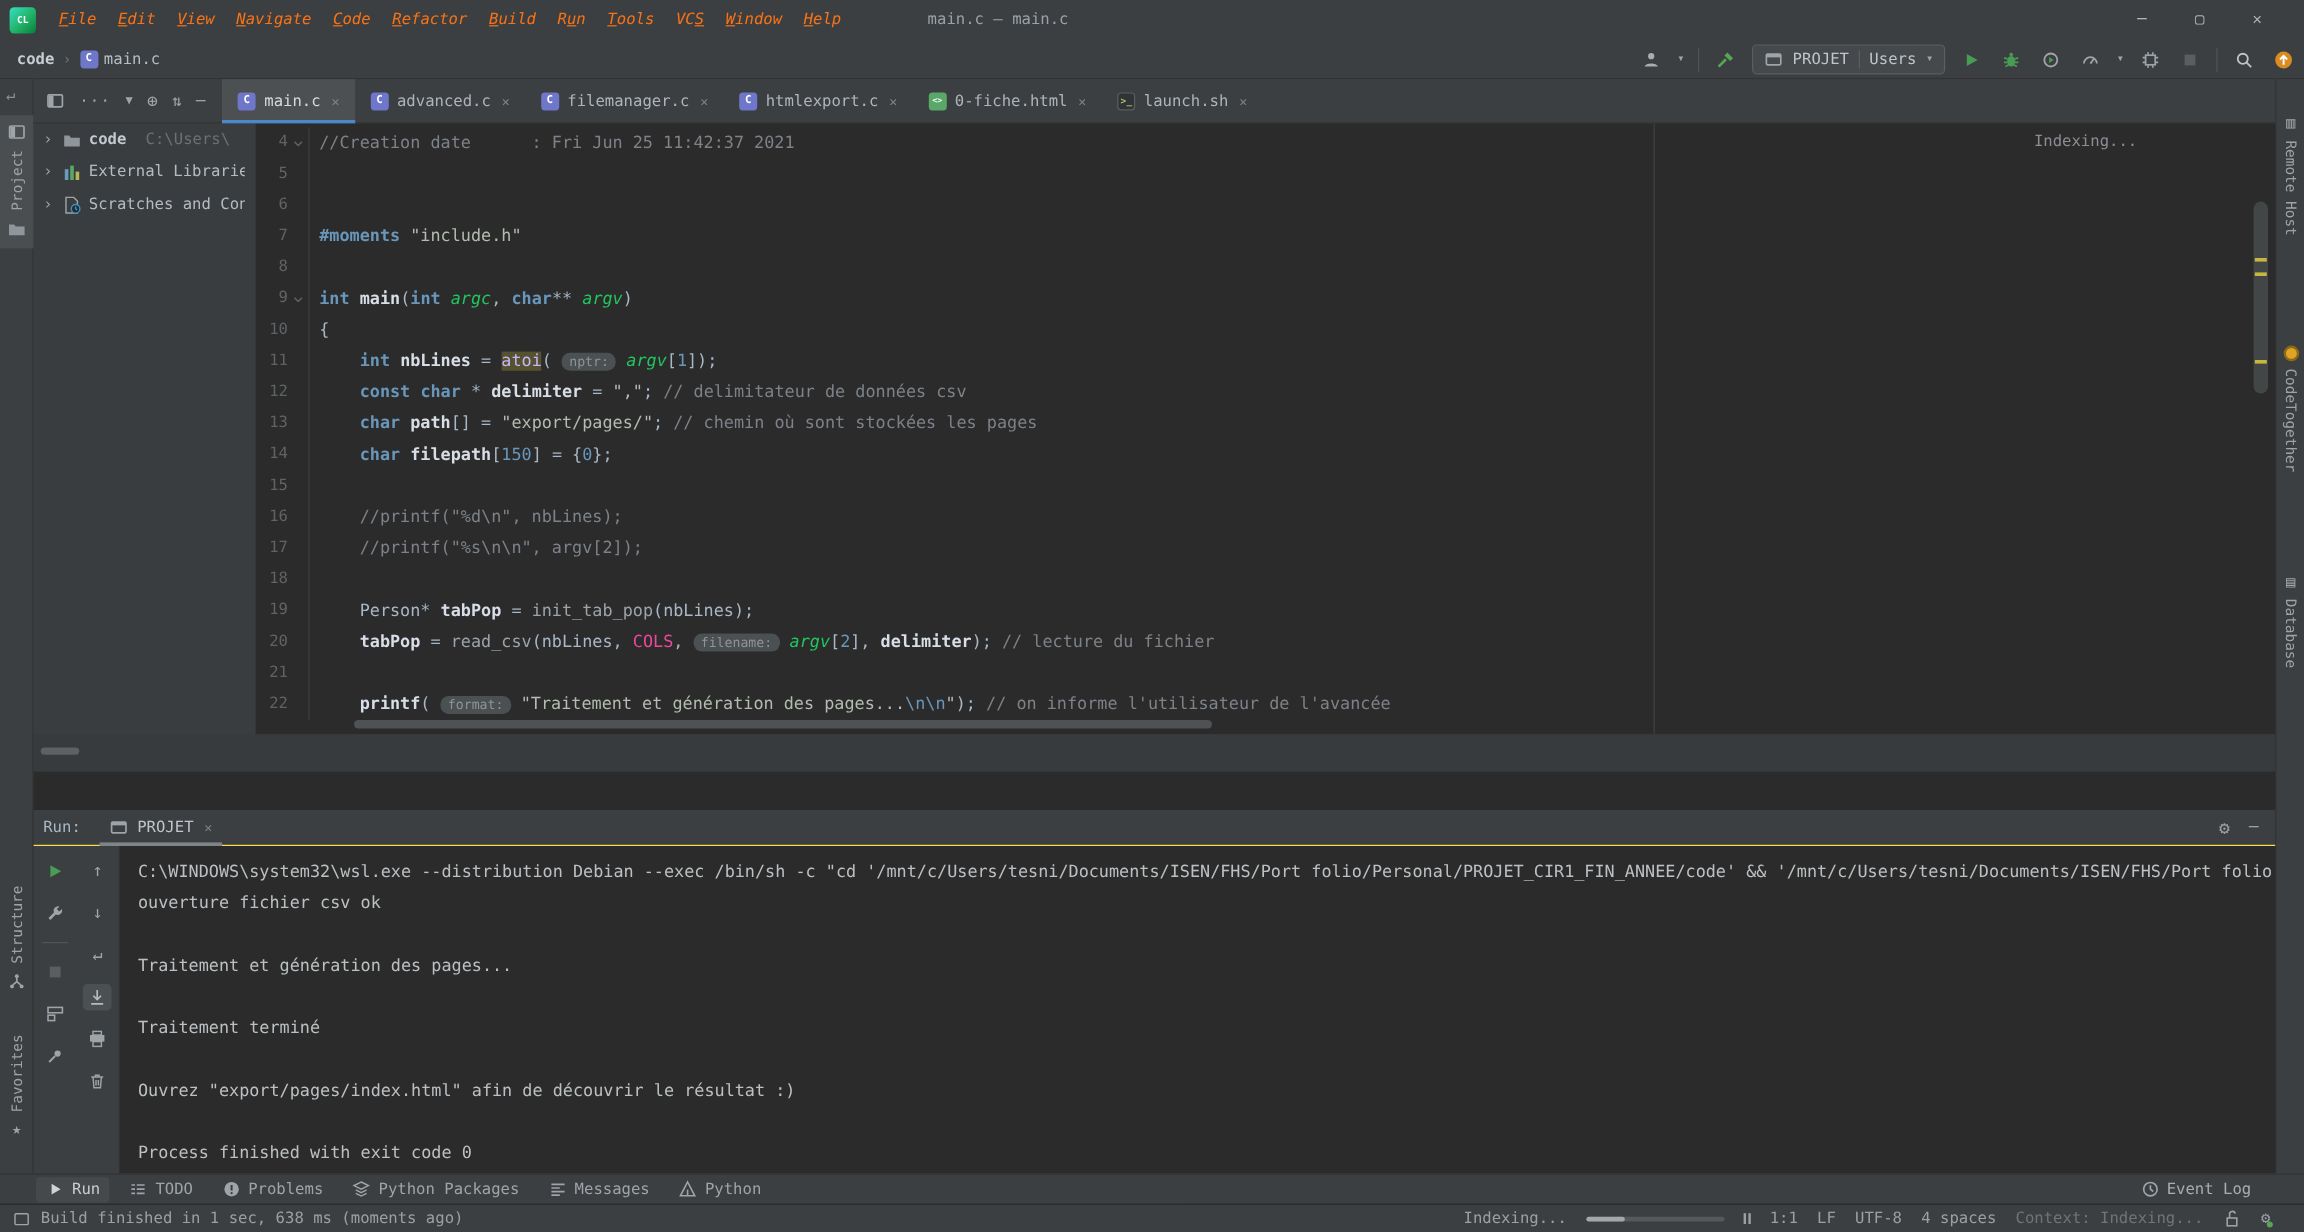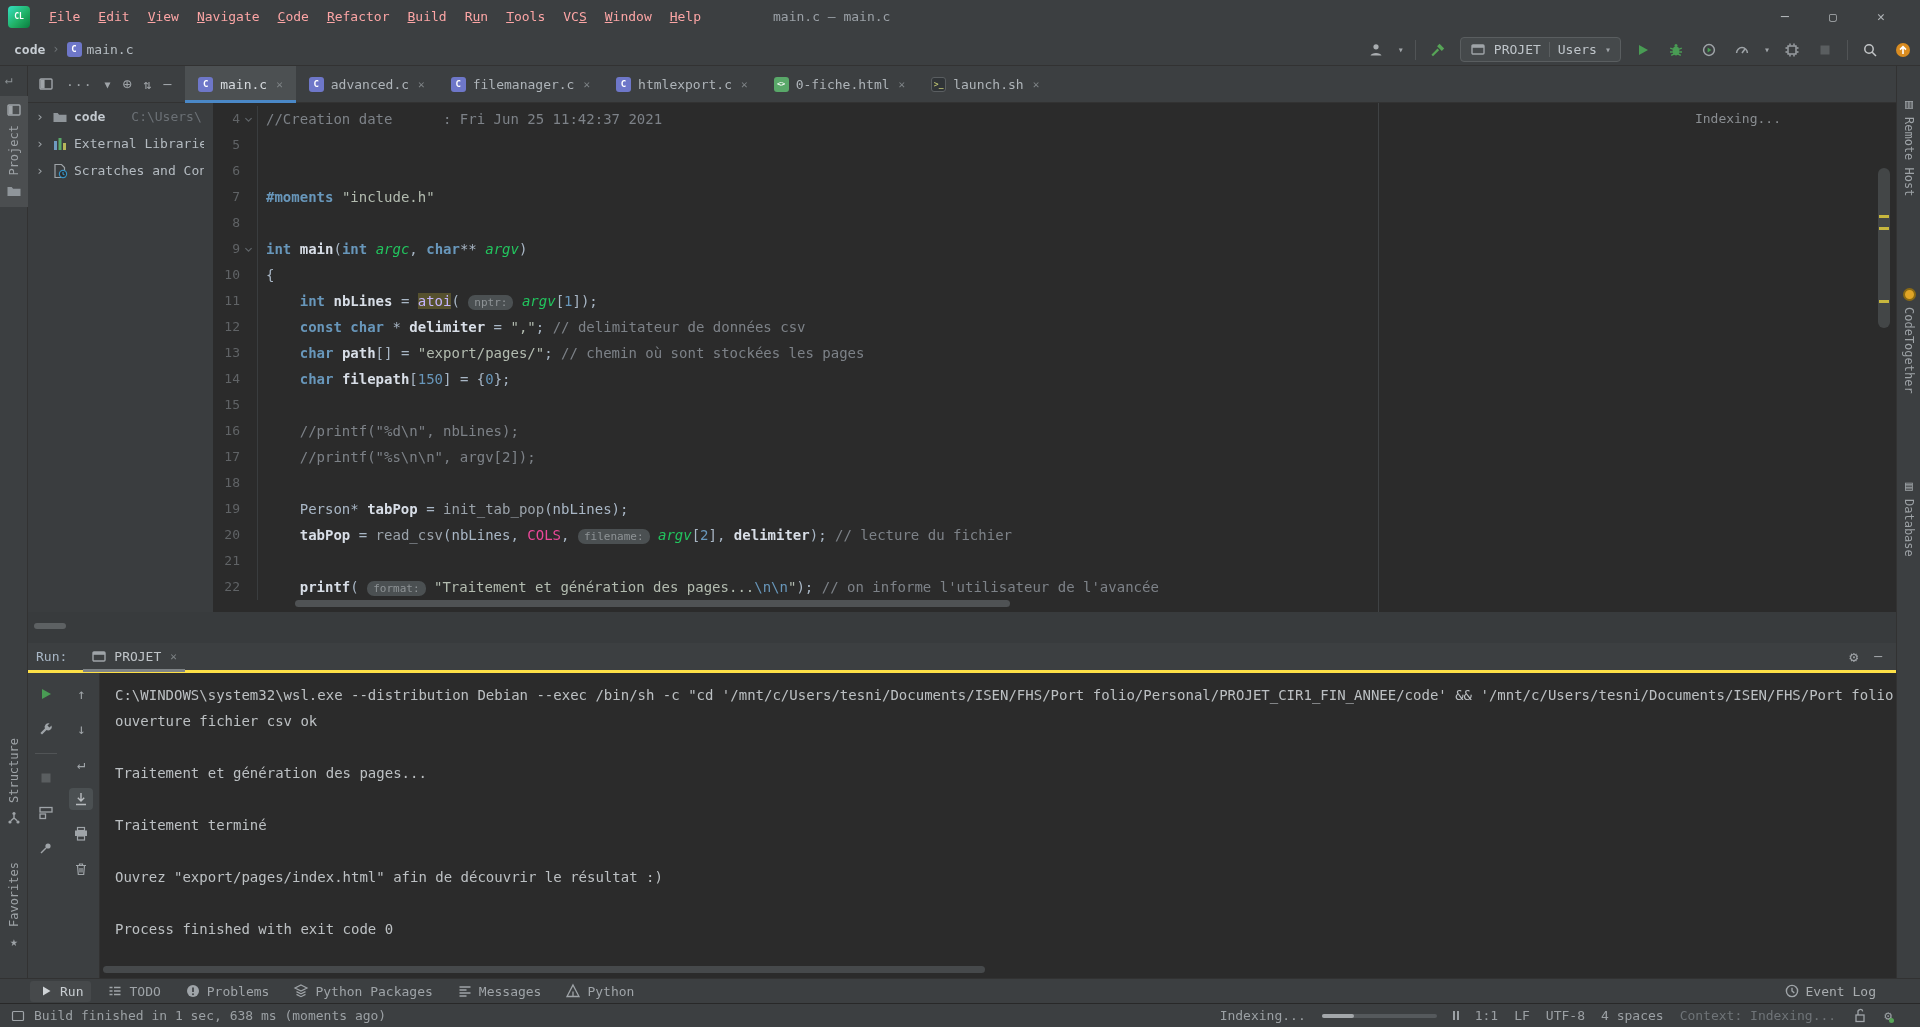--- a/index.html
+++ b/index.html
@@ -9,21 +9,21 @@
          color:#a9b7c6; font-size:13px; }
 
   
   .titlebar { position:absolute; left:0; top:0; width:1920px; height:33px; background:#3c3f41;
               display:flex; align-items:center; }
   .logo { width:22px; height:22px; margin:0 10px 0 8px; border-radius:4px;
           background:linear-gradient(135deg,#35e0c2 0%,#21b267 55%,#0a7d3e 100%);
           display:flex; align-items:center; justify-content:center;
           color:#fff; font-size:8px; font-weight:bold; }
   .menu { display:flex; }
-  .menu-item { padding:0 9px; height:33px; line-height:33px; color:#fca5a5; cursor:default; }
+  .menu-item { padding:0 9px; height:33px; line-height:33px; color:#f97316; cursor:default;font-style:italic; }
   .menu-item u { text-decoration:underline; }
   .win-title { position:absolute; left:773px; top:0; height:33px; line-height:33px; color:#9ba1a7; }
   .win-controls { position:absolute; right:0; top:0; height:33px; display:flex; align-items:center;
                   gap:14px; padding-right:22px; }
   .win-btn { width:34px; text-align:center; color:#b0b4b7; font-size:13px; }
 
   
   .navbar { position:absolute; left:0; top:33px; width:1920px; height:33px; background:#3c3f41;
             border-bottom:1px solid #323232; display:flex; align-items:center; }
   .crumbs { display:flex; align-items:center; gap:7px; padding-left:14px; }
@@ -71,21 +71,21 @@
   .fic-html { background:#59a869; color:#fff; font-size:7px; }
   .fic-sh { background:#303437; border:1px solid #5a5e61; color:#b8bd6f; font-size:8px; }
 
   
   .project-panel { position:absolute; left:28px; top:103px; width:185px; height:509px; background:#3a3d3f; }
   .tree-row { display:flex; align-items:center; height:27px; gap:6px; padding-left:8px; width:176px;
               overflow:hidden; white-space:nowrap; }
   .tree-arrow { color:#9da2a6; width:10px; flex:none; }
   .tree-label { color:#b4bbc1; }
   .tree-label.bold { font-weight:bold; color:#c3c9cf; }
-  .tree-hint { color:#6b7075; margin-left:20px; }
+  .tree-hint { color:#6b7075; margin-left:10px; }
 
   
   .editor { position:absolute; left:213px; top:103px; width:1683px; height:509px; background:#2b2b2b;
             overflow:hidden; }
   .margin-line { position:absolute; left:1165px; top:0; bottom:0; width:1px; background:#3f4244; }
   .code-lines { position:absolute; left:0; top:3px; right:40px; }
   .code-line { display:flex; height:26px; line-height:26px; font-size:14px; white-space:pre; }
   .ln { width:27px; text-align:right; color:#606366; flex:none; font-size:13px; }
   .foldcol { width:18px; flex:none; border-right:1px solid #3a3d3f; display:flex; align-items:center;
              justify-content:center; }
@@ -107,22 +107,22 @@
   .stripe-mark { position:absolute; right:7px; width:10px; height:3px; background:#c8b73e; }
   .hscroll-ed { position:absolute; left:82px; bottom:5px; width:715px; height:7px; background:#4f5254;
                 border-radius:4px; }
 
   
   .splitter { position:absolute; left:28px; top:612px; width:1868px; height:31px; background:#383b3d; }
   .split-handle { position:absolute; left:6px; top:11px; width:32px; height:6px; border-radius:3px; background:#5d6163; }
 
   
   .runpanel { position:absolute; left:28px; top:643px; width:1868px; height:335px; background:#2b2b2b; }
-  .run-header { height:30px; background:#3c3f41; border-bottom:3px solid #fde047; display:flex;
-                align-items:center; }
+  .run-header { height:30px; background:#3c3f41; border-bottom:1px solid #fde047; display:flex;
+                align-items:center;margin-top:32px; }
   .run-label { padding:0 14px 0 8px; color:#a9b7c6; }
   .run-tab { position:relative; height:30px; display:flex; align-items:center; gap:7px; padding:0 10px;
              color:#c0c5c9; }
   .run-tab::after { content:""; position:absolute; left:2px; right:2px; bottom:0; height:3px; background:#7f8487; }
   .run-header-right { margin-left:auto; display:flex; align-items:center; gap:16px; padding-right:14px;
                       color:#9da1a5; font-size:15px; }
   .run-body { position:relative; display:flex; height:305px; }
   .run-controls { width:72px; background:#3c3f41; border-right:1px solid #323232; display:flex; flex:none; }
   .rc-col { width:36px; display:flex; flex-direction:column; align-items:center; padding-top:10px; gap:13px; }
   .rc-btn { width:24px; height:22px; display:flex; align-items:center; justify-content:center; color:#9fa4a8; }

